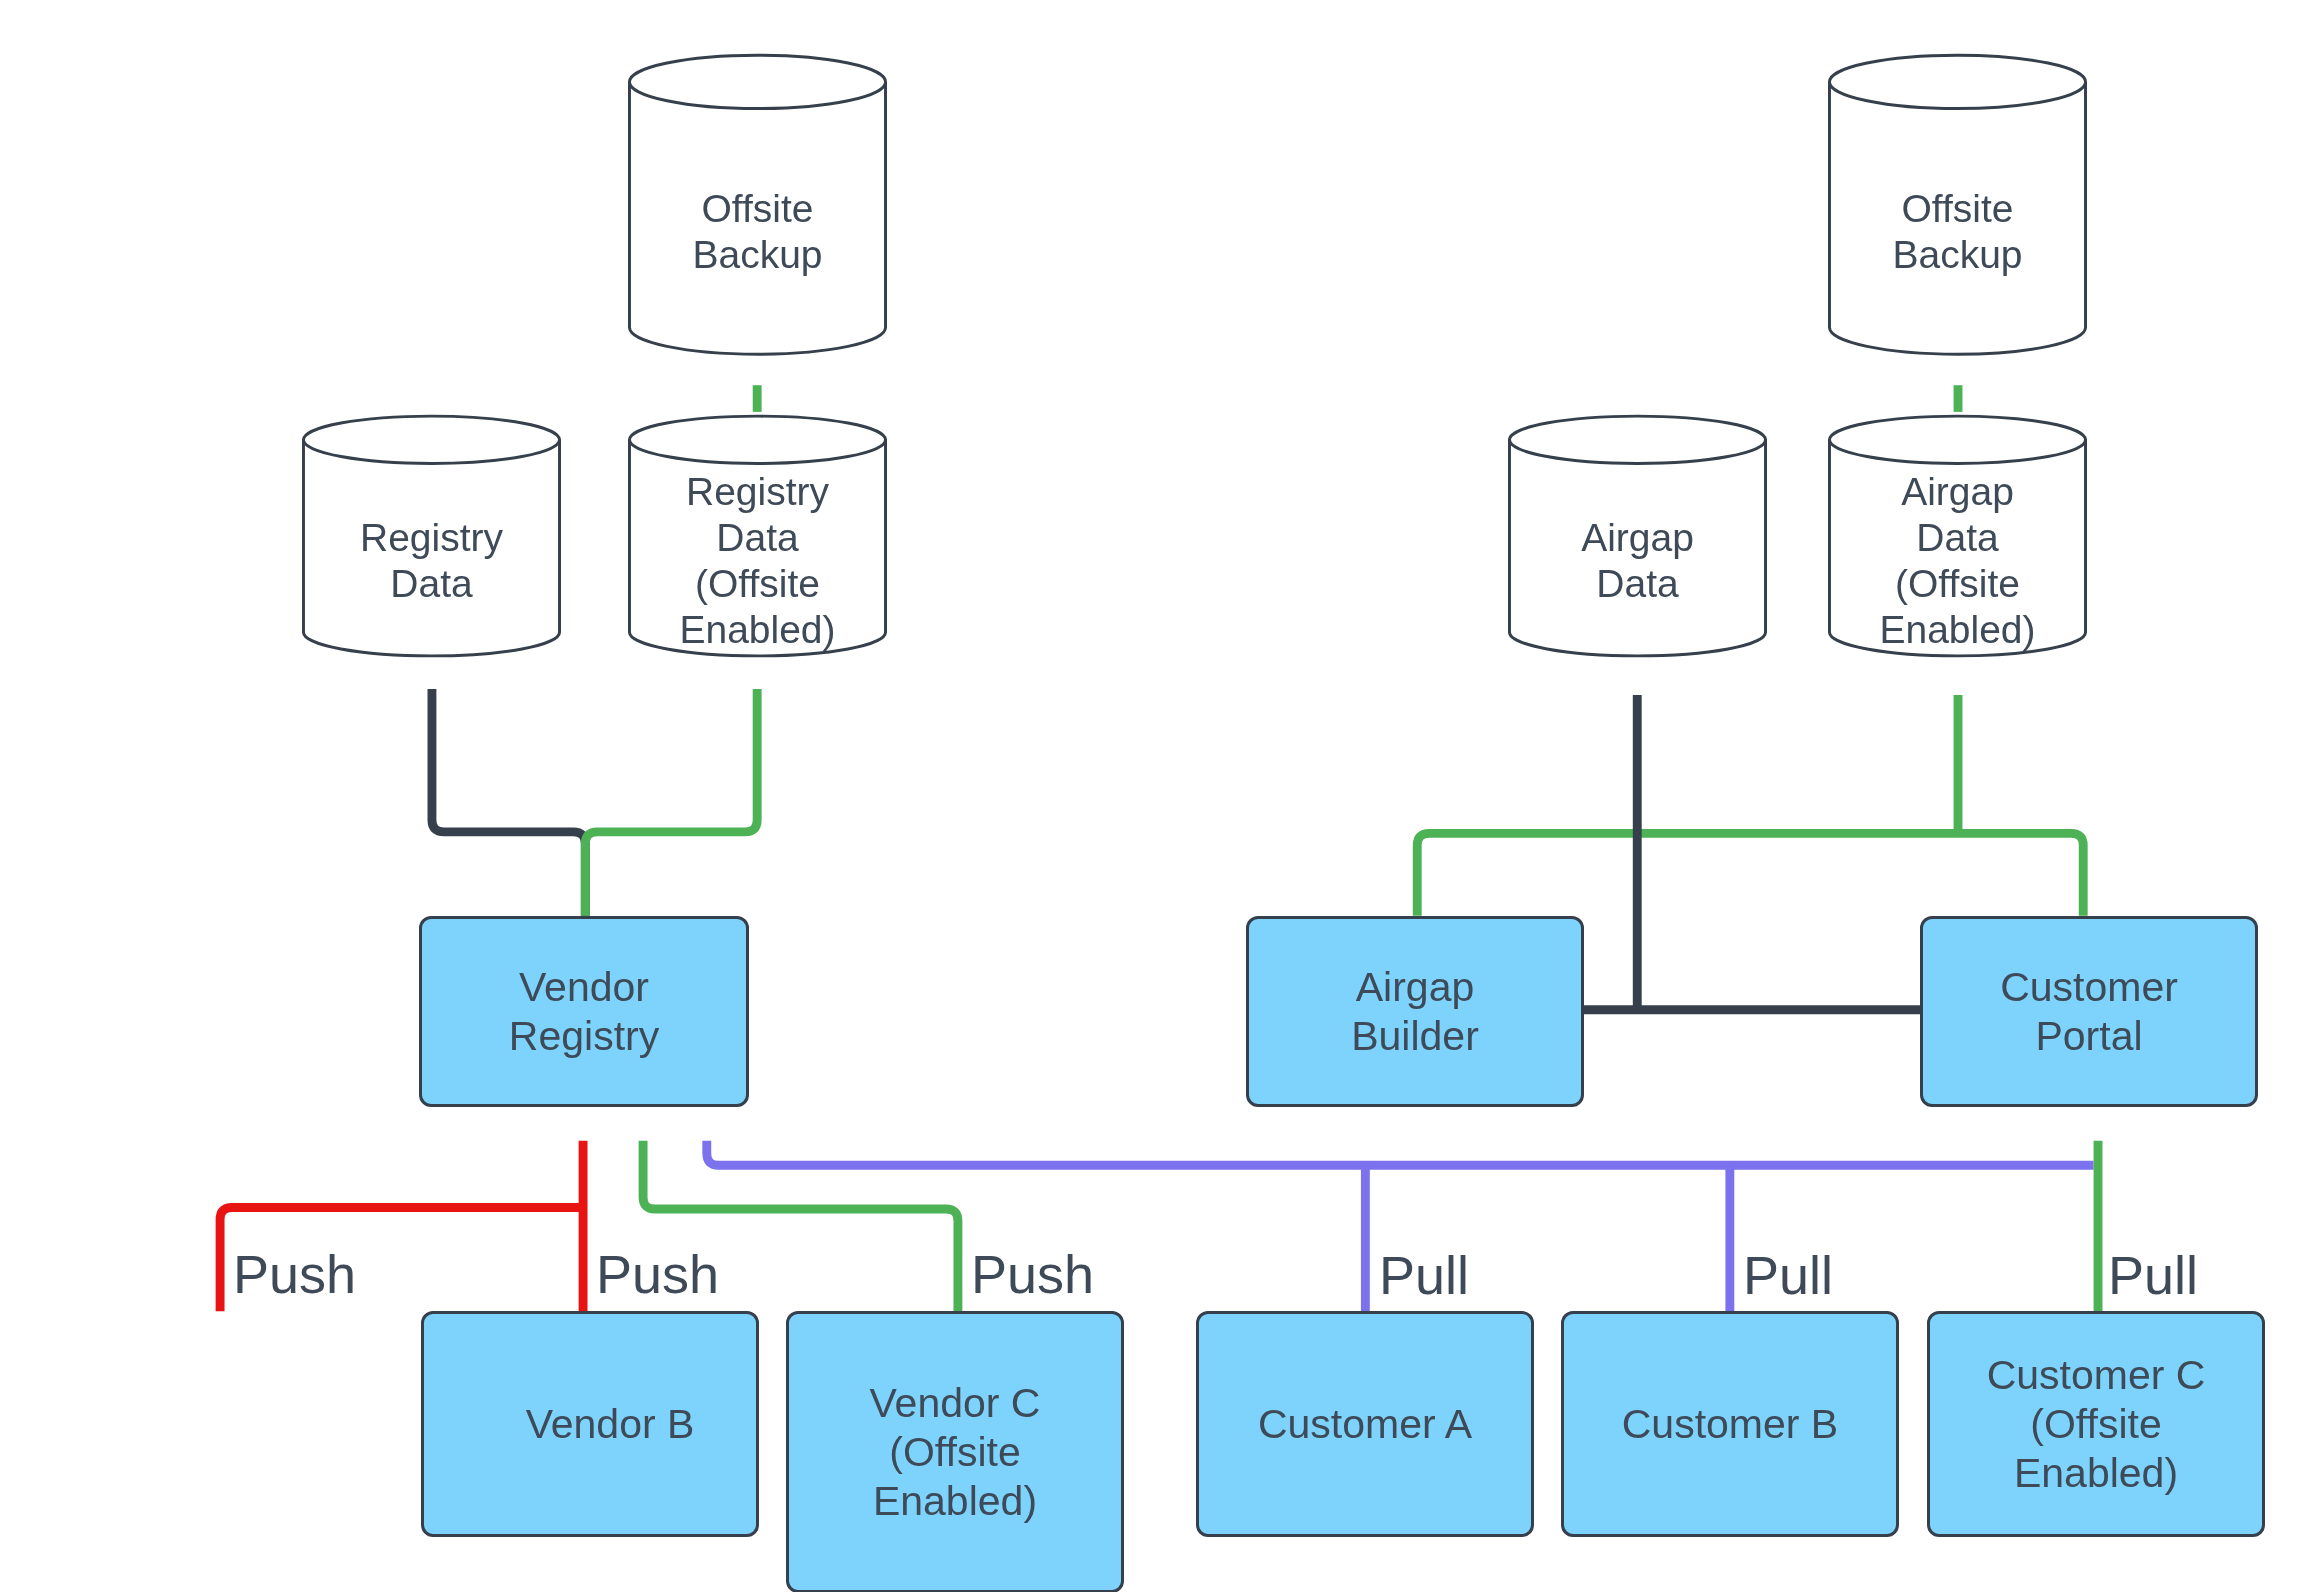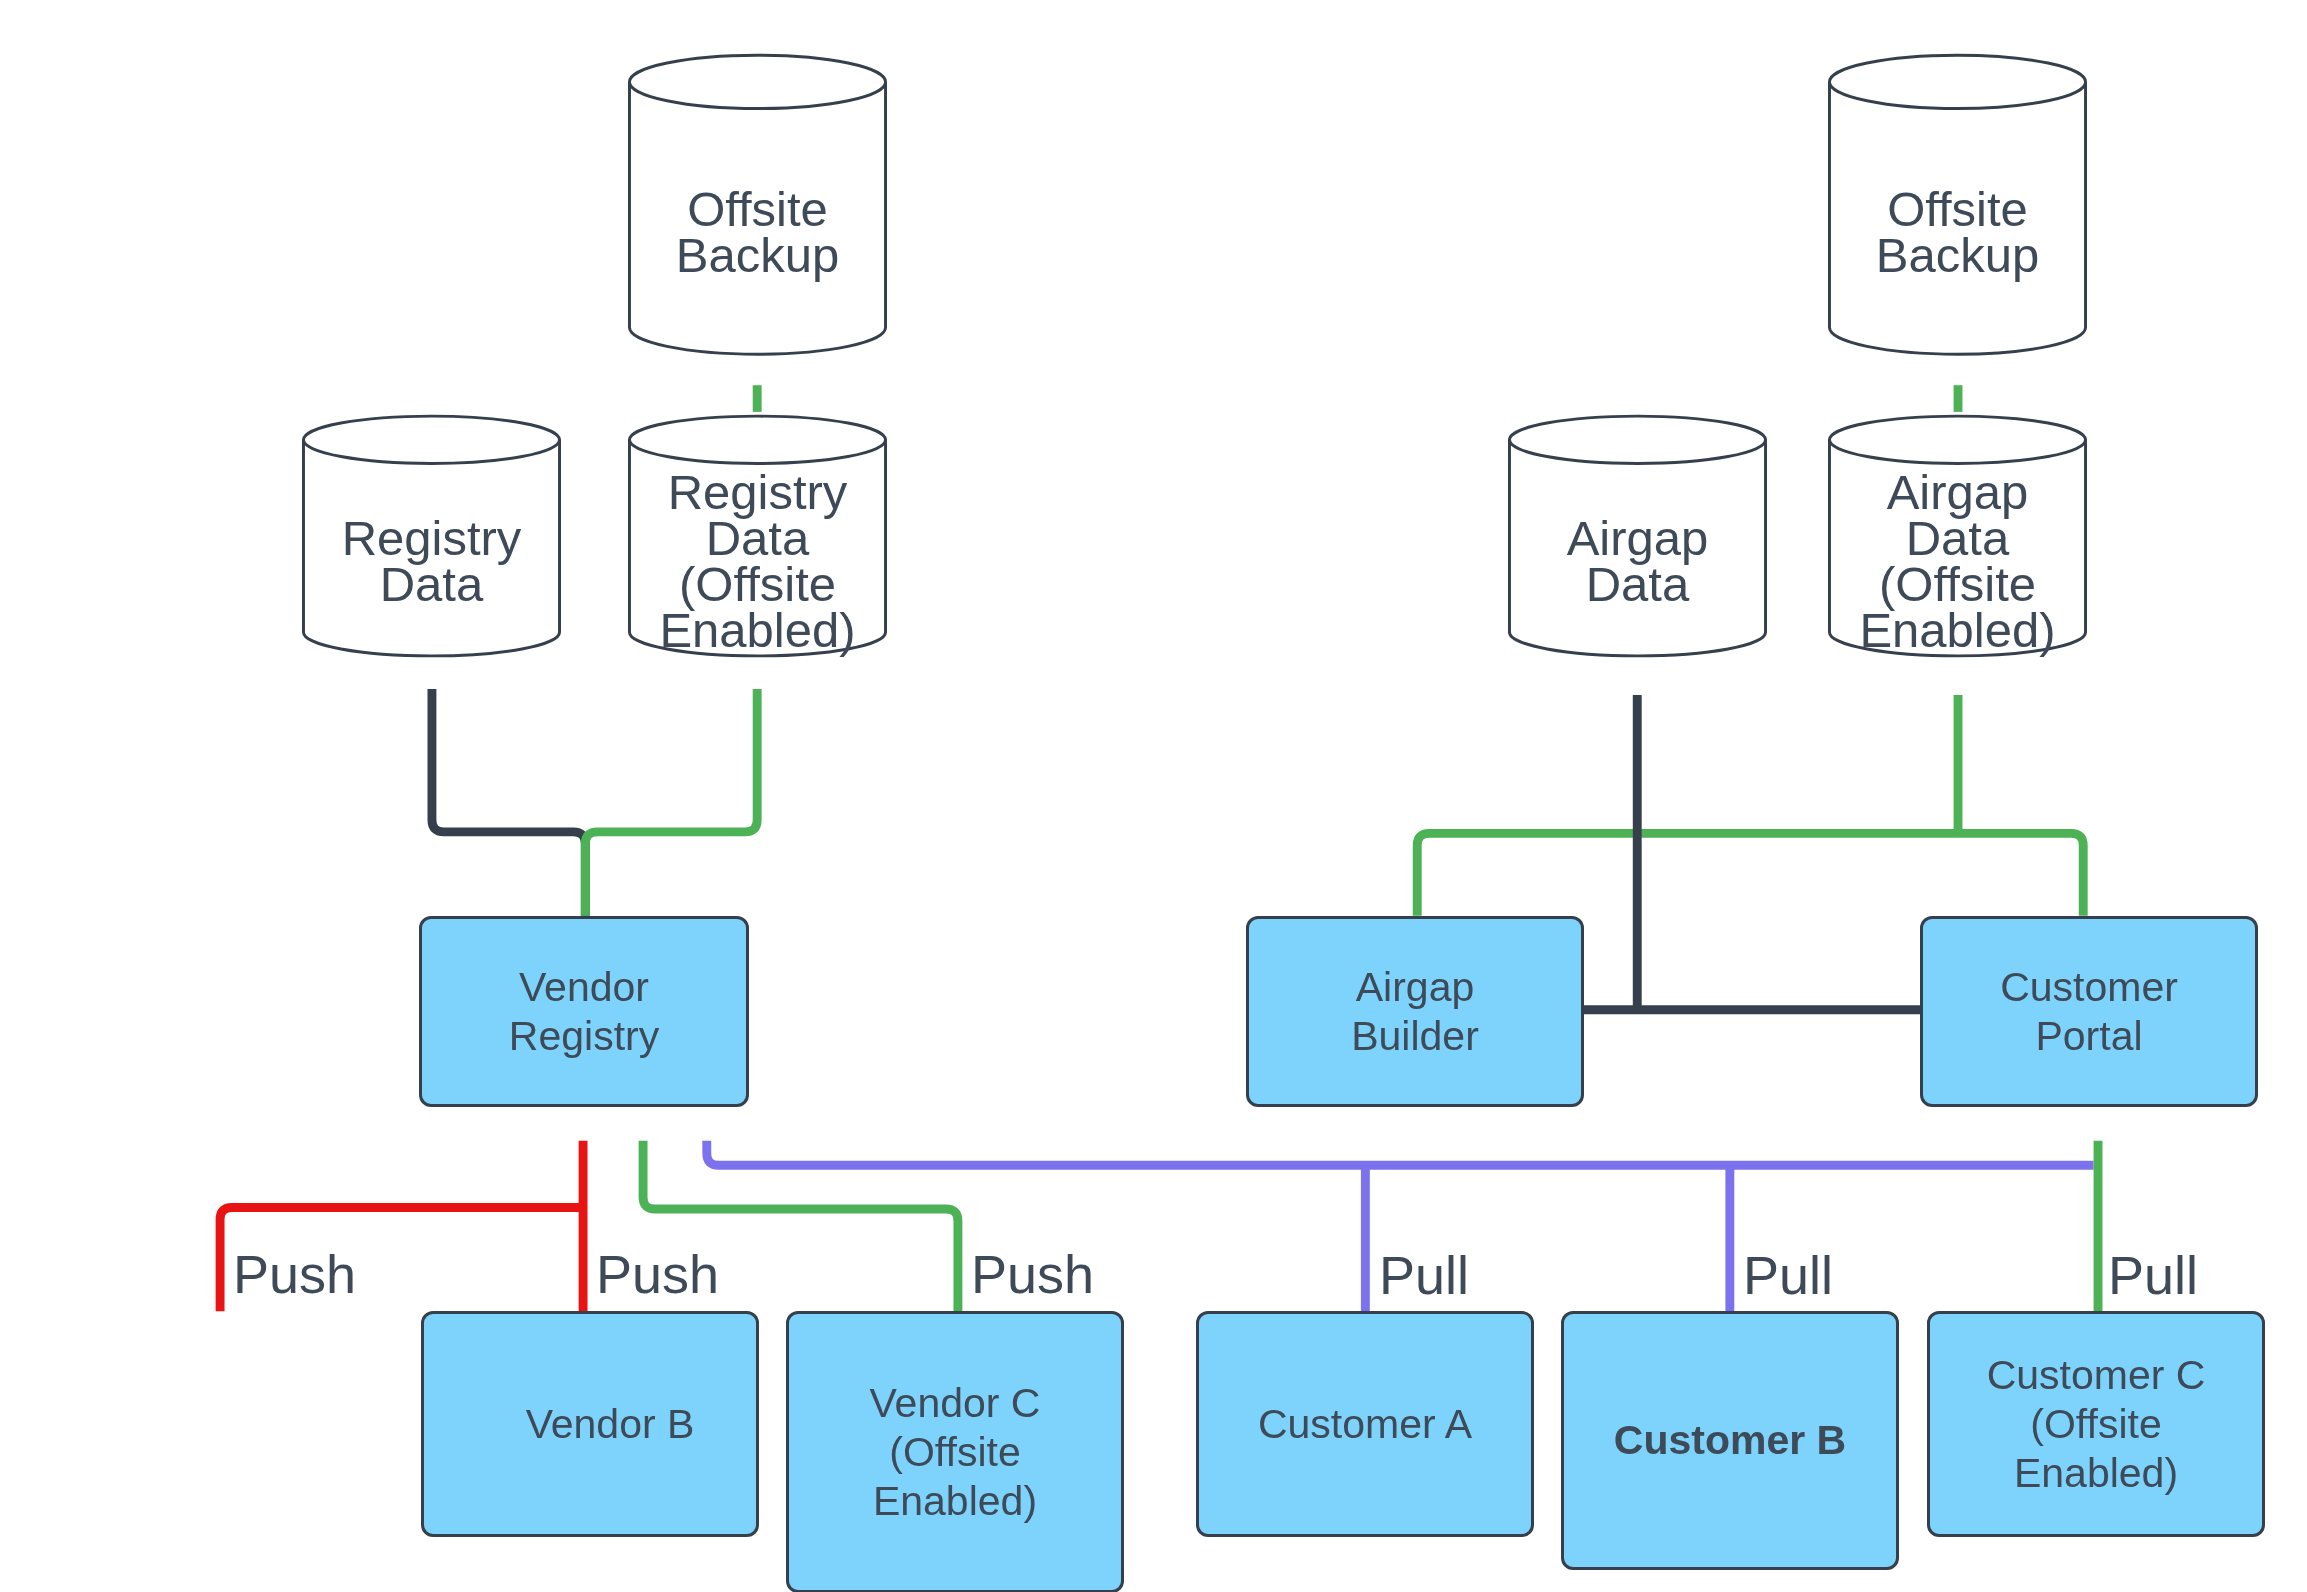--- a/index.html
+++ b/index.html
@@ -40,21 +40,21 @@
     font-size:41px;line-height:49px;
     white-space:pre-line;
     box-sizing:border-box;
   }
   .cyl{position:absolute;z-index:2;}
   .cyl svg{position:absolute;left:0;top:0;}
   .cyl .cyl-label{
     position:absolute;left:0;right:0;
     display:flex;align-items:center;justify-content:center;
     text-align:center;
-    font-size:49px;line-height:46px;
+    font-size:39px;line-height:46px;
     white-space:pre-line;
   }
   .cyl-body{fill:#fff;stroke:var(--outline);stroke-width:4px;}
   .edge-label{
     position:absolute;z-index:3;
     font-size:54px;line-height:41px;
     color:var(--text);
     white-space:nowrap;
   }
 </style>
@@ -170,21 +170,21 @@
 
 
   <div class="box" style="left:421px;top:1311px;width:338px;height:226px;padding-left:40px;"><span>Vendor B</span></div>
 
   <div class="box" style="left:786px;top:1311px;width:338px;height:282px;"><span>Vendor C
 (Offsite
 Enabled)</span></div>
 
   <div class="box" style="left:1196px;top:1311px;width:338px;height:226px;"><span>Customer A</span></div>
 
-  <div class="box" style="left:1561px;top:1311px;width:338px;height:259px;font-weight:bold;"><span>Customer B</span></div>
+  <div class="box" style="left:1561px;top:1311px;width:338px;height:226px;"><span>Customer B</span></div>
 
   <div class="box" style="left:1927px;top:1311px;width:338px;height:226px;"><span>Customer C
 (Offsite
 Enabled)</span></div>
 
   <div class="edge-label" style="left:233px;top:1254px;">Push</div>
   <div class="edge-label" style="left:596px;top:1254px;">Push</div>
   <div class="edge-label" style="left:971px;top:1254px;">Push</div>
   <div class="edge-label" style="left:1379px;top:1255px;">Pull</div>
   <div class="edge-label" style="left:1743px;top:1255px;">Pull</div>

